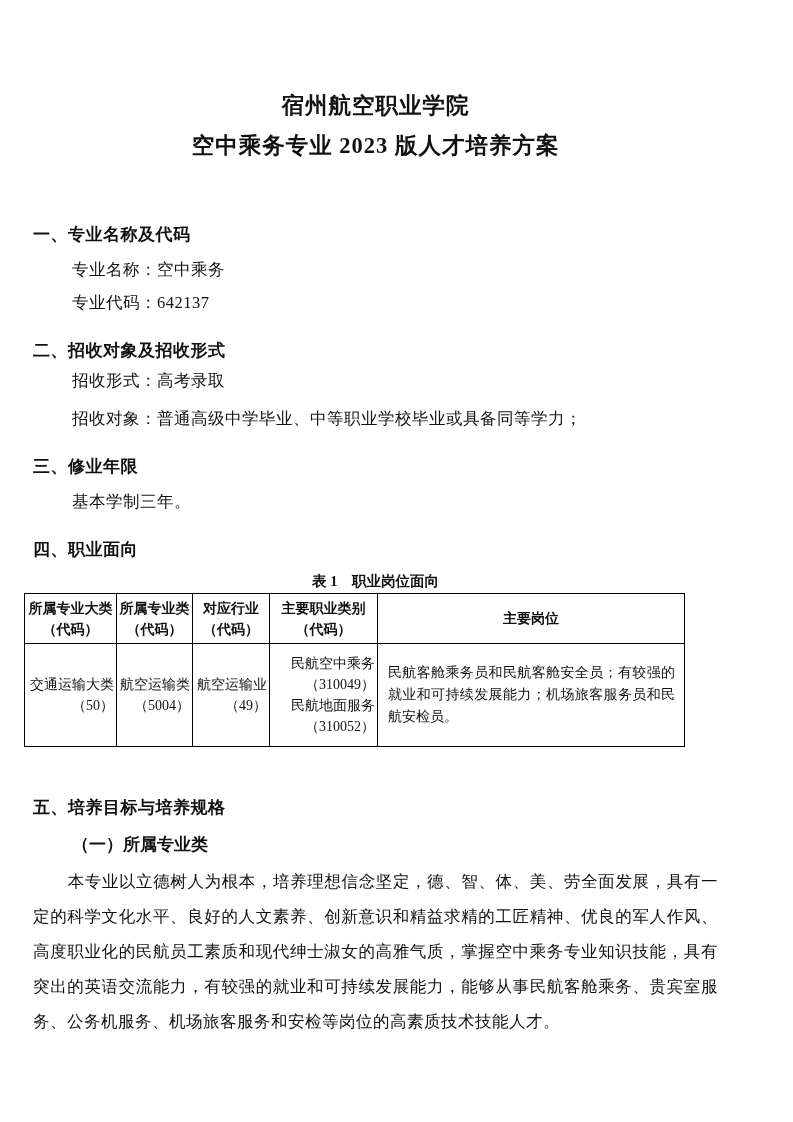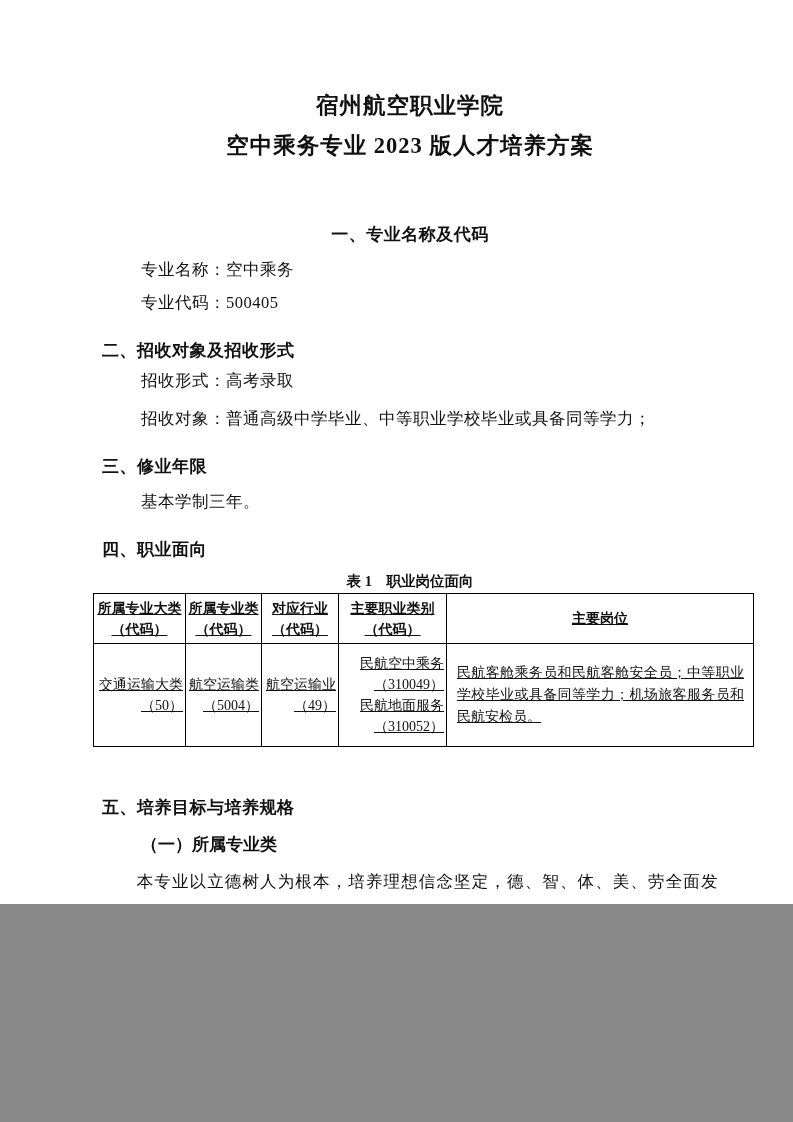--- a/index.html
+++ b/index.html
@@ -1,22 +1,22 @@
 <!DOCTYPE html>
 <html><head>
 <meta charset="utf-8">
 <style>
   html, body { margin: 0; padding: 0; background: #888; }
   .page {
     position: relative;
-    width: 793px; height: 904px;
+    width: 793px; height: 1122px;
     margin: 0 auto;
     background: #ffffff;
     box-sizing: border-box;
-    padding: 0 75px 0 102px;
+    padding: 0 75px 0 33px;
     overflow: hidden;
     font-family: "Liberation Serif", "DejaVu Serif", serif;
     color: #111111;
   }
   .doc-title {
     margin-top: 86px;
     text-align: center;
     font-size: 22.5px;
     font-weight: bold;
     line-height: 40px;
@@ -29,36 +29,35 @@
     line-height: 26px;
     letter-spacing: 0.5px;
   }
   .body-line {
     margin: 0;
     padding-left: 39px;
     font-size: 16.5px;
     line-height: 33px;
     letter-spacing: 0.5px;
   }
-  .m-title-to-s1 { margin-top: 56px; text-align: center; }
+  .m-title-to-s1 { margin-top: 56px; }
   .m-tight { margin-top: 5px; }
   .m-sec { margin-top: 19px; }
   .table-caption {
     margin-top: 6px;
     text-align: center;
     font-size: 14.5px;
     font-weight: bold;
     line-height: 24px;
   }
   table.job-table {
     border-collapse: collapse;
     width: 660px;
     margin-left: -9px;
     table-layout: fixed;
-    text-decoration: underline;
   }
   .job-table th, .job-table td {
     border: 1px solid #000000;
     font-size: 14px;
     line-height: 21px;
     white-space: pre-line;
     vertical-align: middle;
     box-sizing: border-box;
   }
   .job-table th {
@@ -101,21 +100,21 @@
 
 <div class="page">
 
   <div class="doc-title">
     <div>宿州航空职业学院</div>
     <div>空中乘务专业 2023 版人才培养方案</div>
   </div>
 
   <h2 class="sec-heading m-title-to-s1">一、专业名称及代码</h2>
   <p class="body-line m-tight">专业名称：空中乘务</p>
-  <p class="body-line">专业代码：500405</p>
+  <p class="body-line">专业代码：642137</p>
 
   <h2 class="sec-heading m-sec">二、招收对象及招收形式</h2>
   <p class="body-line">招收形式：高考录取</p>
   <p class="body-line m-tight">招收对象：普通高级中学毕业、中等职业学校毕业或具备同等学力；</p>
 
   <h2 class="sec-heading m-sec">三、修业年限</h2>
   <p class="body-line m-tight">基本学制三年。</p>
 
   <h2 class="sec-heading m-sec">四、职业面向</h2>
 
@@ -147,21 +146,21 @@
         <td>交通运输大类
 （50）</td>
         <td>航空运输类
 （5004）</td>
         <td>航空运输业
 （49）</td>
         <td>民航空中乘务
 （310049）
 民航地面服务
 （310052）</td>
-        <td class="jobs-cell">民航客舱乘务员和民航客舱安全员；中等职业学校毕业或具备同等学力；机场旅客服务员和民航安检员。</td>
+        <td class="jobs-cell">民航客舱乘务员和民航客舱安全员；有较强的就业和可持续发展能力；机场旅客服务员和民航安检员。</td>
       </tr>
     </tbody>
   </table>
 
   <h2 class="sec-heading m-table-to-s5">五、培养目标与培养规格</h2>
   <h3 class="sub-heading">（一）所属专业类</h3>
   <p class="para">本专业以立德树人为根本，培养理想信念坚定，德、智、体、美、劳全面发展，具有一定的科学文化水平、良好的人文素养、创新意识和精益求精的工匠精神、优良的军人作风、高度职业化的民航员工素质和现代绅士淑女的高雅气质，掌握空中乘务专业知识技能，具有突出的英语交流能力，有较强的就业和可持续发展能力，能够从事民航客舱乘务、贵宾室服务、公务机服务、机场旅客服务和安检等岗位的高素质技术技能人才。</p>
 
 </div>
 

